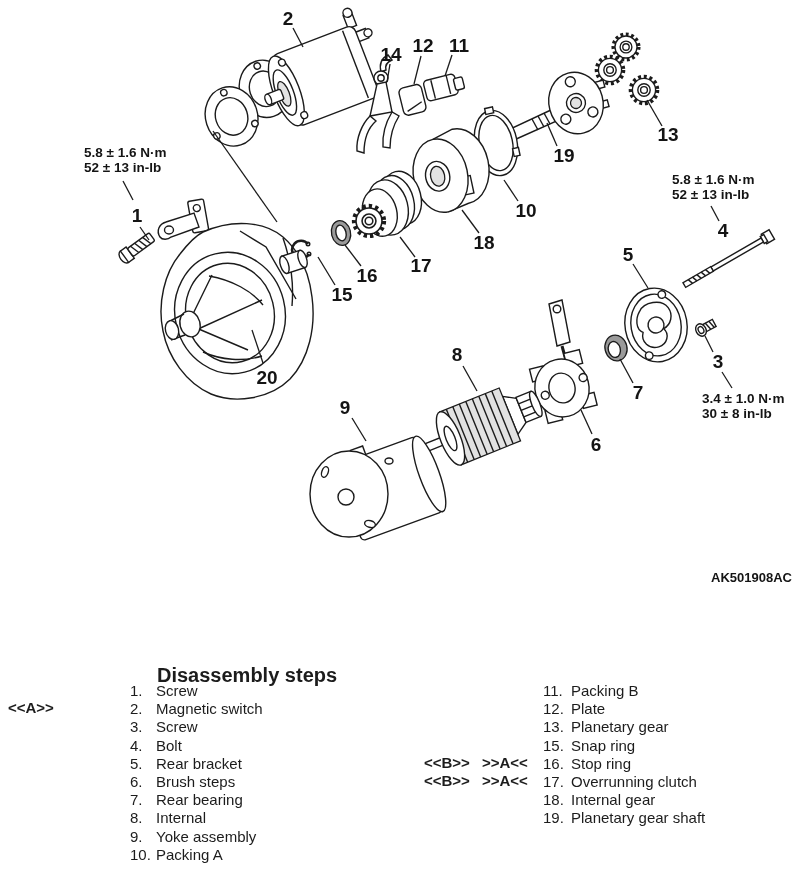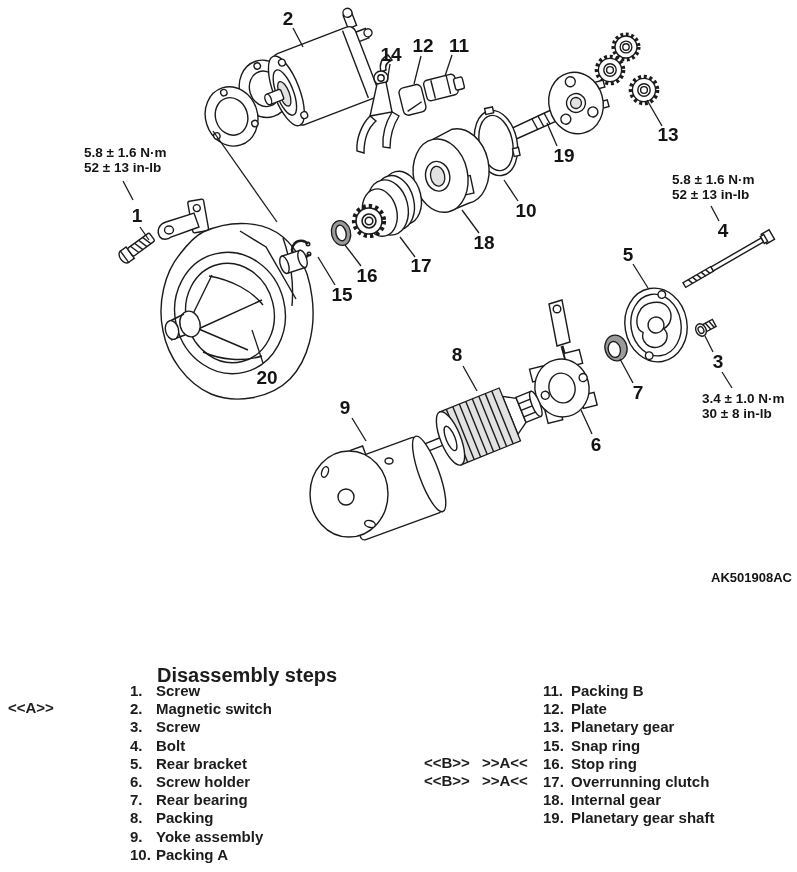--- a/index.html
+++ b/index.html
@@ -13,21 +13,21 @@
   .ln{fill:none;stroke:#1b1b1b;stroke-width:1.4;}
   .lead{fill:none;stroke:#1b1b1b;stroke-width:1.3;}
   .lbl{font:bold 19px "Liberation Sans",sans-serif;fill:#141414;text-anchor:middle;}
   .tq{font:bold 13.5px "Liberation Sans",sans-serif;fill:#141414;}
   .code{font:bold 13px "Liberation Sans",sans-serif;fill:#141414;}
   
   .lg-title{position:absolute;left:157px;top:664px;font-size:20px;font-weight:bold;white-space:nowrap;}
   .lg-col{position:absolute;font-size:15px;}
   .lg-left{left:130px;top:682px;}
   .lg-right{left:543px;top:682px;}
-  .lg-row{height:18.2px;line-height:18.2px;white-space:nowrap;font-weight:bold;}
+  .lg-row{height:18.2px;line-height:18.2px;white-space:nowrap;}
   .lg-num{display:inline-block;min-width:26px;}
   .lg-right .lg-num{min-width:28px;}
   .lg-marker{position:absolute;font-size:15px;font-weight:bold;white-space:nowrap;}
   .mk-a{left:8px;top:699px;}
   .mk-b15{left:424px;top:754px;}
   .mk-a15{left:482px;top:754px;}
   .mk-b16{left:424px;top:772px;}
   .mk-a16{left:482px;top:772px;}
 </style>
 </head>
@@ -348,23 +348,23 @@
 <div class="lg-title">Disassembly steps</div>
 
 <div class="lg-marker mk-a">&lt;&lt;A&gt;&gt;</div>
 
 <div class="lg-col lg-left">
   <div class="lg-row"><span class="lg-num">1.</span><span>Screw</span></div>
   <div class="lg-row"><span class="lg-num">2.</span><span>Magnetic switch</span></div>
   <div class="lg-row"><span class="lg-num">3.</span><span>Screw</span></div>
   <div class="lg-row"><span class="lg-num">4.</span><span>Bolt</span></div>
   <div class="lg-row"><span class="lg-num">5.</span><span>Rear bracket</span></div>
-  <div class="lg-row"><span class="lg-num">6.</span><span>Screw holder</span></div>
+  <div class="lg-row"><span class="lg-num">6.</span><span>Brush steps</span></div>
   <div class="lg-row"><span class="lg-num">7.</span><span>Rear bearing</span></div>
-  <div class="lg-row"><span class="lg-num">8.</span><span>Packing</span></div>
+  <div class="lg-row"><span class="lg-num">8.</span><span>Internal</span></div>
   <div class="lg-row"><span class="lg-num">9.</span><span>Yoke assembly</span></div>
   <div class="lg-row"><span class="lg-num">10.</span><span>Packing A</span></div>
 </div>
 
 <div class="lg-marker mk-b15">&lt;&lt;B&gt;&gt;</div>
 <div class="lg-marker mk-a15">&gt;&gt;A&lt;&lt;</div>
 <div class="lg-marker mk-b16">&lt;&lt;B&gt;&gt;</div>
 <div class="lg-marker mk-a16">&gt;&gt;A&lt;&lt;</div>
 
 <div class="lg-col lg-right">

